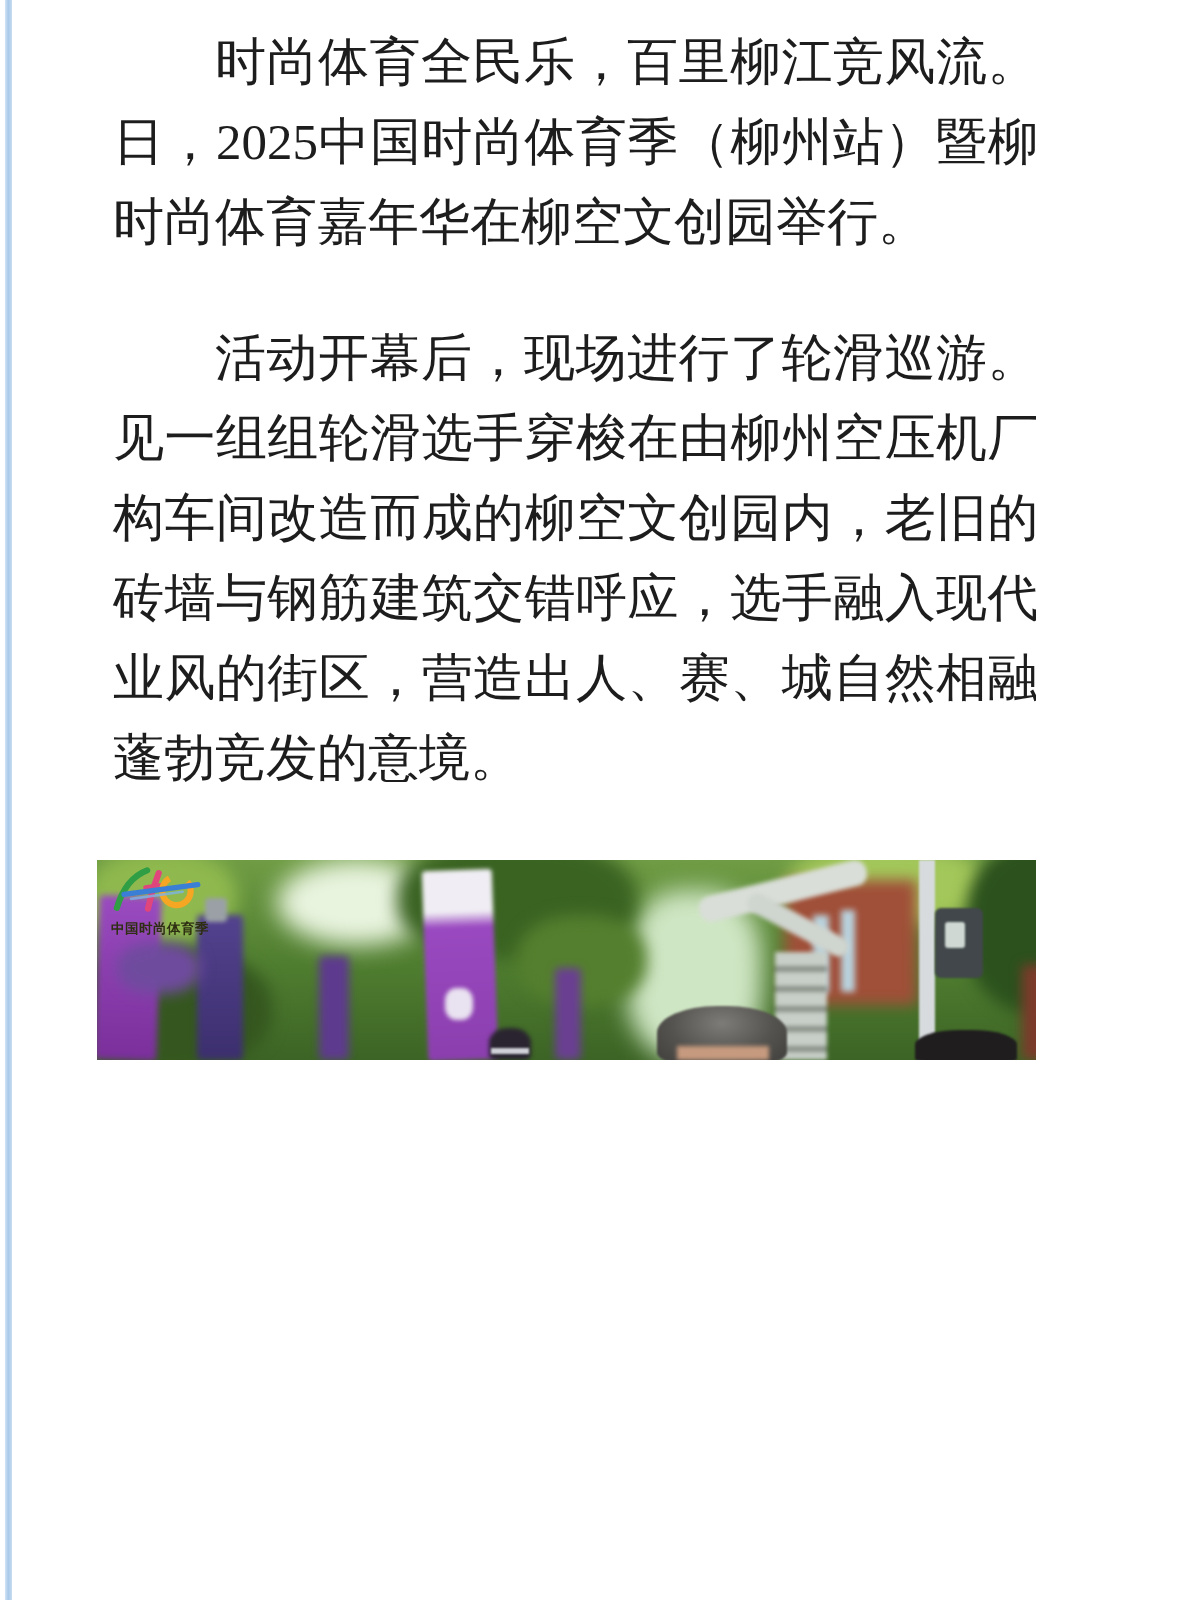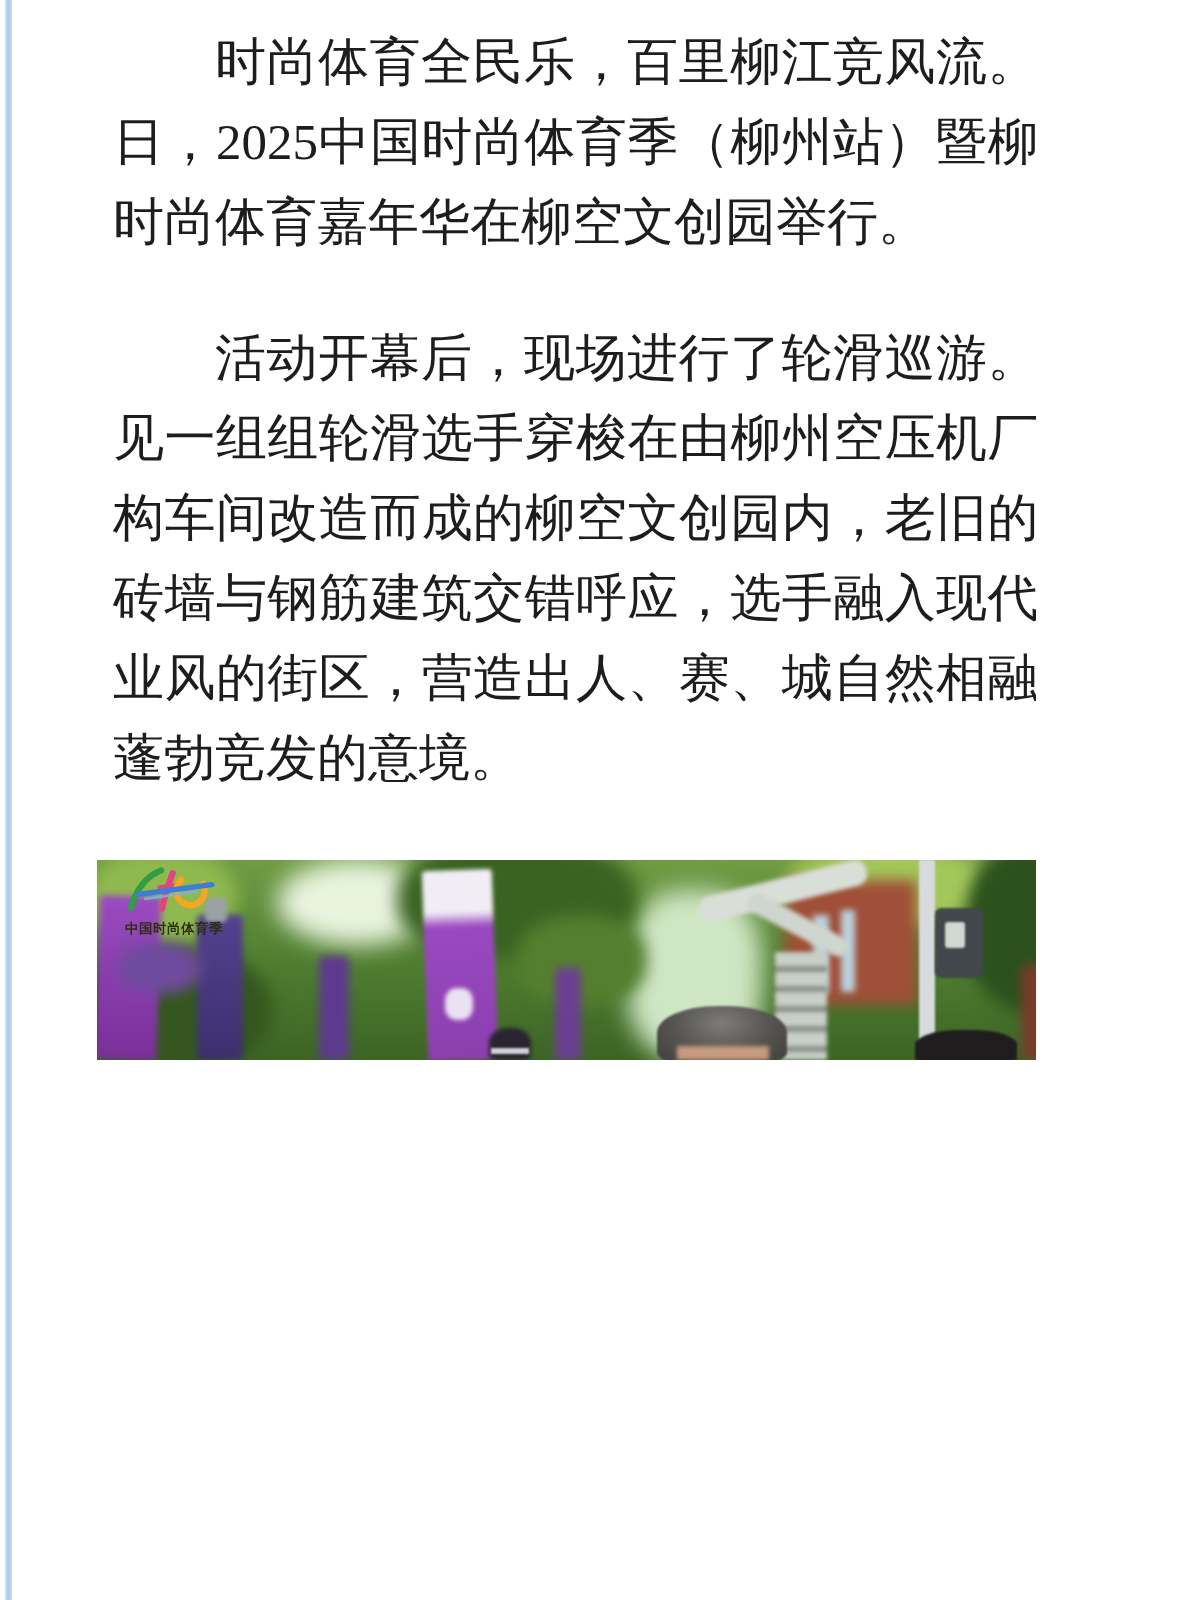--- a/index.html
+++ b/index.html
@@ -50,21 +50,21 @@
   .banner-s2{left:458px;top:108px;width:26px;height:92px;background:#6a3f92;filter:blur(4px);}
   .banner-r{left:952px;top:58px;width:64px;height:142px;background:linear-gradient(180deg,#9a4cc0,#7a2f9b);
             filter:blur(3px);}
   .blob-logo-bg{left:20px;top:82px;width:84px;height:52px;background:#6f4b9e;border-radius:45%;filter:blur(7px);}
   .head-gray{left:560px;top:146px;width:130px;height:58px;border-radius:46% 46% 20% 20%;filter:blur(1px);
              background:radial-gradient(ellipse at 50% 30%,#7d7c78 0%,#55534f 55%,#3f3e3c 100%);}
   .forehead{left:580px;top:186px;width:92px;height:14px;background:#c69a7e;filter:blur(2px);}
   .head-dark{left:818px;top:170px;width:102px;height:32px;background:#201d1f;border-radius:45% 45% 10% 10%;filter:blur(1px);}
   .head-cap{left:392px;top:168px;width:42px;height:32px;background:#2a2430;border-radius:45% 45% 15% 15%;filter:blur(2px);}
   .head-cap-band{left:394px;top:188px;width:38px;height:6px;background:#cfd0d8;filter:blur(1px);}
-  .logo{position:absolute;left:28px;top:6px;width:200px;}
+  .logo{position:absolute;left:14px;top:6px;width:200px;}
   .logo-text{margin-top:2px;font-size:13.5px;font-weight:bold;color:#2e2e12;
              font-family:"Liberation Sans","DejaVu Sans",sans-serif;letter-spacing:0.5px;}
 </style>
 </head>
 <body>
 
 <div class="page">
   <div class="border-line left"></div>
   <div class="border-line right"></div>
 

